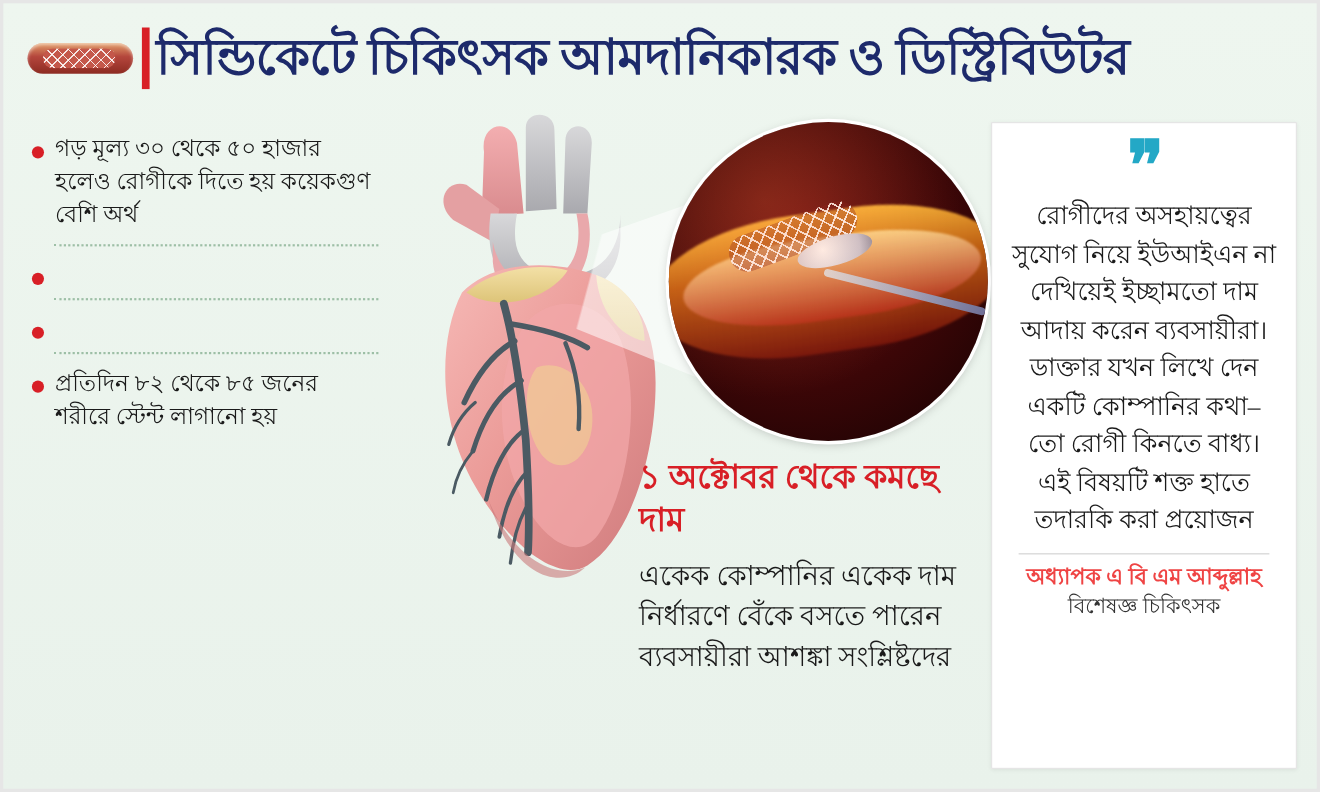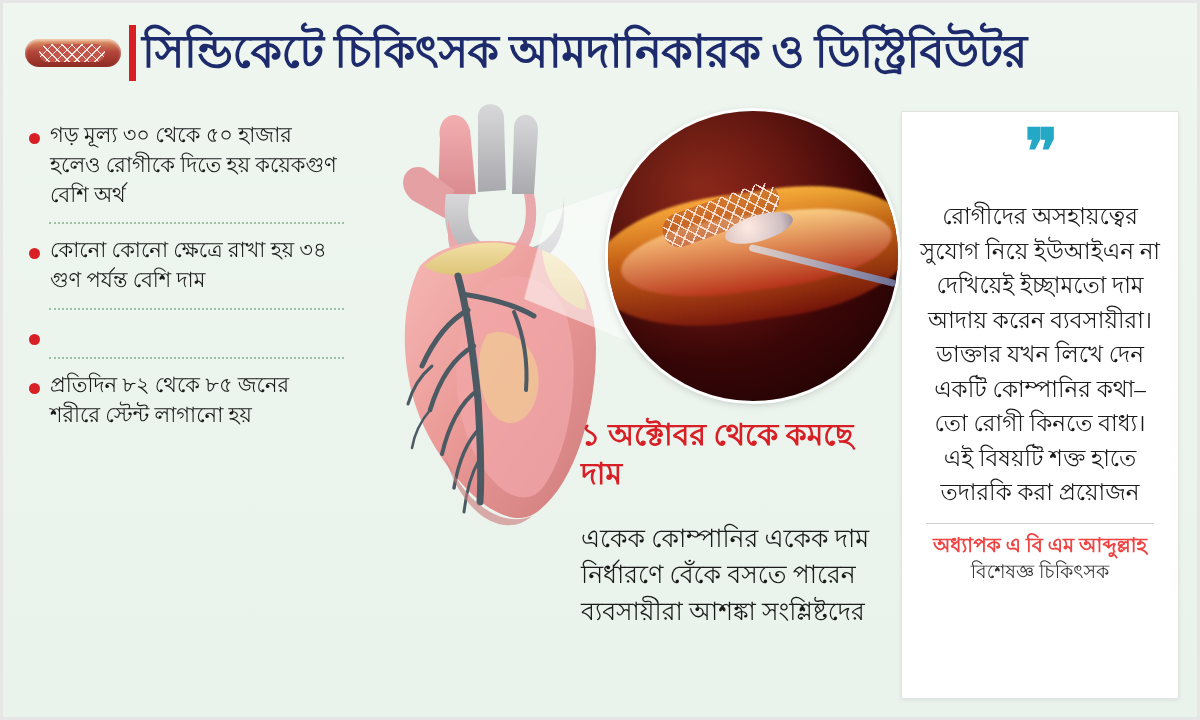--- a/index.html
+++ b/index.html
@@ -205,21 +205,21 @@
     position: absolute;
     left: 578px;
     top: 412px;
     width: 310px;
   }
   .center-head {
     font-size: 30px;
     line-height: 1.3;
     color: #d81f26;
     font-weight: bold;
-    margin-bottom: 28px;
+    margin-bottom: 14px;
   }
   .center-body {
     font-size: 25px;
     line-height: 1.45;
     color: #1a1a1a;
   }
 
   
   .quote-card {
     position: absolute;
@@ -239,21 +239,21 @@
     font-size: 62px;
     line-height: .8;
     font-weight: bold;
     letter-spacing: -3px;
     height: 52px;
   }
   .quote-body {
     font-size: 23px;
     line-height: 1.5;
     color: #1a1a1a;
-    margin-top: 20px;
+    margin-top: 0;
   }
   .quote-rule {
     border-top: 1px solid #cfcfcf;
     margin: 12px 8px 8px;
   }
   .quote-name {
     font-size: 20px;
     font-weight: bold;
     color: #ef4444;
     line-height: 1.3;
@@ -283,21 +283,20 @@
   <div class="bullets">
 
     <div class="bullet-item">
       <div class="bullet-dot"></div>
       <div class="bullet-text">গড় মূল্য ৩০ থেকে ৫০ হাজার হলেও রোগীকে দিতে হয় কয়েকগুণ বেশি অর্থ</div>
     </div>
     <div class="divider"></div>
 
     <div class="bullet-item">
       <div class="bullet-dot"></div>
-      <div class="bullet-text">কোনো কোনো ক্ষেত্রে রাখা হয় ৩৪ গুণ পর্যন্ত বেশি দাম</div>
     </div>
     <div class="divider"></div>
 
     <div class="bullet-item">
       <div class="bullet-dot"></div>
     </div>
     <div class="divider"></div>
 
     <div class="bullet-item">
       <div class="bullet-dot"></div>

